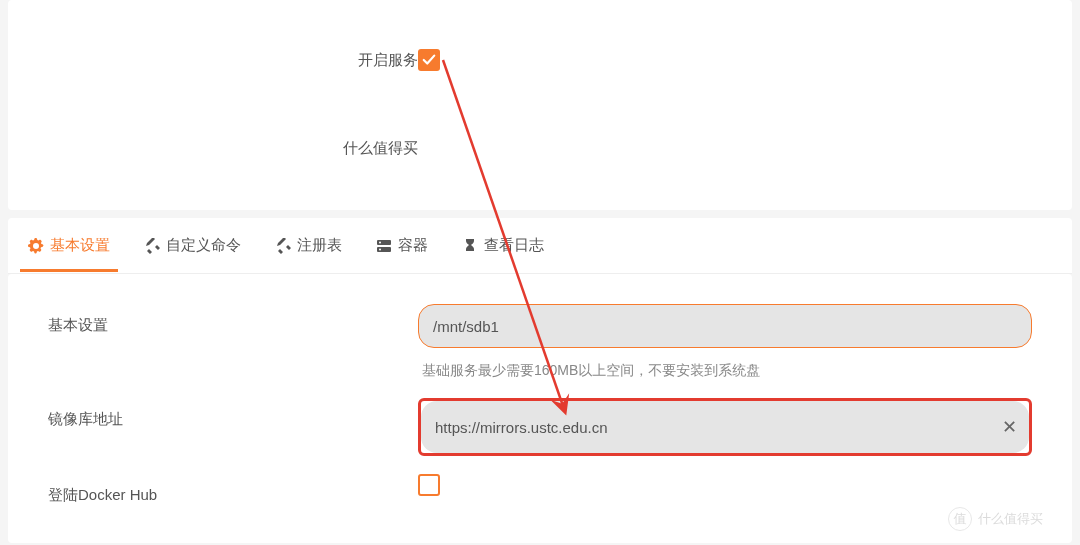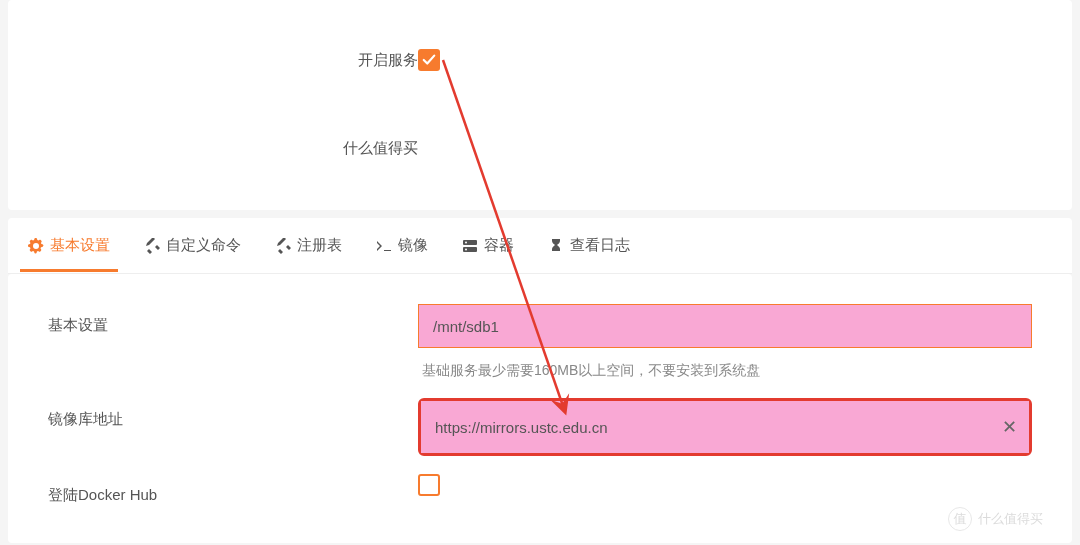--- a/index.html
+++ b/index.html
@@ -119,26 +119,26 @@
       padding-top: 12px;
     }
     .form-control-wrap {
       flex: 1;
       max-width: 640px;
     }
     .input {
       width: 100%;
       height: 44px;
       border: 1px solid #f77b2e;
-      border-radius: 0;
+      border-radius: 16px;
       padding: 12px 14px;
       font-size: 15px;
       color: #555;
       outline: none;
-      background: #f9a8d4;
+      background: #e5e5e5;
     }
     .input-highlighted {
       border: 3px solid #e33b2f;
       border-radius: 6px;
       position: relative;
     }
     .input-highlighted .input {
       border: none;
       height: 52px;
     }
@@ -226,28 +226,20 @@
     </span>
     <span>自定义命令</span>
   </div>
   <div class="tab">
     <span class="tab-icon">
       <svg viewBox="0 0 16 16" fill="currentColor">
           <path d="M11 1l-6 6-3 1 1-3 6-6 2 2zm-8 12l2-2 3 3-2 2-3-3zm10-6l-2 2 3 3 2-2-3-3z"></path>
         </svg>
     </span>
     <span>注册表</span>
-  </div>
-  <div class="tab">
-    <span class="tab-icon">
-      <svg viewBox="0 0 16 16" fill="currentColor">
-          <path d="M1 3l5 5-5 5v-2l3-3-3-3V3zm7 9h7v1H8v-1z"></path>
-        </svg>
-    </span>
-    <span>镜像</span>
   </div>
   <div class="tab">
     <span class="tab-icon">
       <svg viewBox="0 0 16 16" fill="currentColor">
           <rect x="1" y="2" width="14" height="5" rx="1"></rect>
           <rect x="1" y="9" width="14" height="5" rx="1"></rect>
           <circle cx="4" cy="4.5" r="1" fill="#fff"></circle>
           <circle cx="4" cy="11.5" r="1" fill="#fff"></circle>
         </svg>
     </span>

